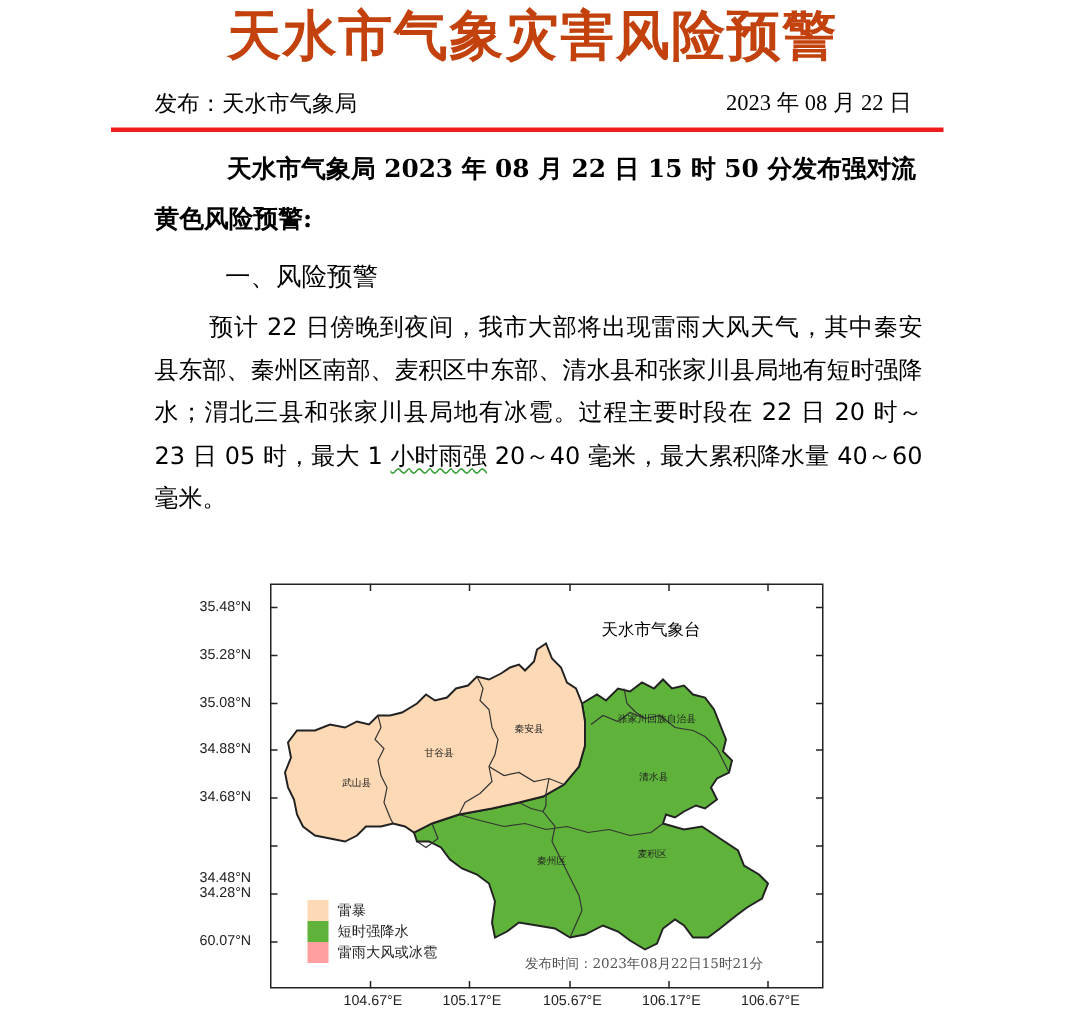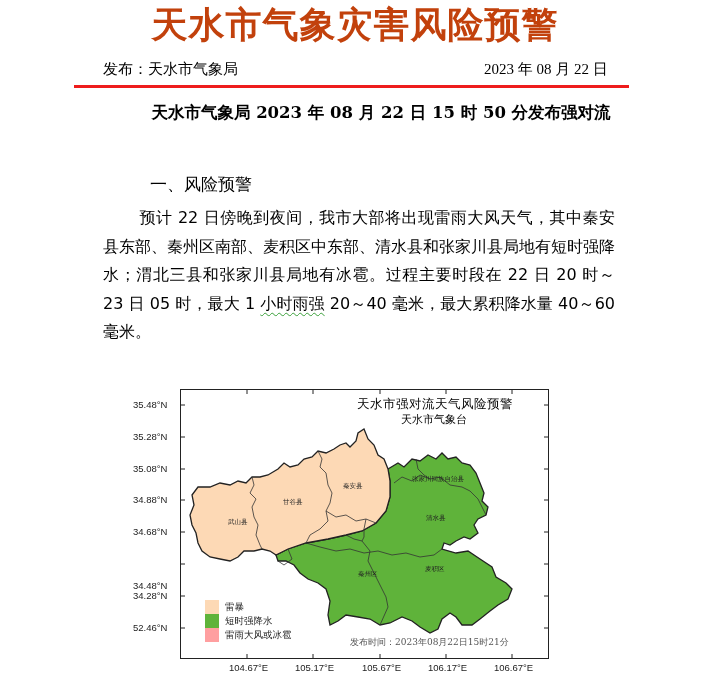--- a/index.html
+++ b/index.html
@@ -30,20 +30,21 @@
 </head>
 <body>
 
 <div class="title">天水市气象灾害风险预警</div>
 <div class="issuer">发布：天水市气象局</div>
 <div class="date">2023 年 08 月 22 日</div>
 <div class="rule"></div>
 
 <div class="lead">
   <div class="indent">天水市气象局 2023 年 08 月 22 日 15 时 50 分发布强对流</div>
+  <div>黄色风险预警:</div>
 </div>
 
 <div class="section-h">一、风险预警</div>
 
 <div class="body-text"><span class="ind"></span><span>预计 22 日傍晚到夜间，我市大部将出现雷雨大风天气，其中秦安县东部、秦州区南部、麦积区中东部、清水县和张家川县局地有短时强降水；渭北三县和张家川县局地有冰雹。过程主要时段在 22 日 20 时～23 日 05 时，最大 1 </span><span class="squiggle">小时雨强</span><span> 20～40 毫米，最大累积降水量 40～60 毫米。</span></div>
 
 <div class="map-wrap">
   <svg class="map" width="369" height="270" viewBox="0 0 369 270">
 
     <g stroke="#222" stroke-width="1">
@@ -97,31 +98,30 @@
       <text x="103" y="115">甘谷县</text>
       <text x="163" y="99">秦安县</text>
       <text x="232" y="92">张家川回族自治县</text>
       <text x="246" y="131">清水县</text>
       <text x="178" y="187">秦州区</text>
       <text x="245" y="182">麦积区</text>
     </g>
   </svg>
   <div class="frame"></div>
 
-  <div class="map-title">天水市强对流天气风险预警</div>
   <div class="map-subtitle">天水市气象台</div>
 
   <div class="ytick" style="left:133px;top:399px;">35.48°N</div>
   <div class="ytick" style="left:133px;top:431px;">35.28°N</div>
   <div class="ytick" style="left:133px;top:463px;">35.08°N</div>
   <div class="ytick" style="left:133px;top:494px;">34.88°N</div>
   <div class="ytick" style="left:133px;top:526px;">34.68°N</div>
   <div class="ytick" style="left:133px;top:558px;margin-top:22px;">34.48°N</div>
   <div class="ytick" style="left:133px;top:590px;">34.28°N</div>
-  <div class="ytick" style="left:133px;top:622px;">52.46°N</div>
+  <div class="ytick" style="left:133px;top:622px;">60.07°N</div>
 
   <div class="xtick" style="left:229px;">104.67°E</div>
   <div class="xtick" style="left:295px;">105.17°E</div>
   <div class="xtick" style="left:362px;">105.67°E</div>
   <div class="xtick" style="left:428px;">106.17°E</div>
   <div class="xtick" style="left:494px;">106.67°E</div>
 
   <div class="legend-item" style="top:600px;">
     <span class="legend-swatch" style="background:#fdd9b5"></span>
     <span class="legend-label">雷暴</span>

